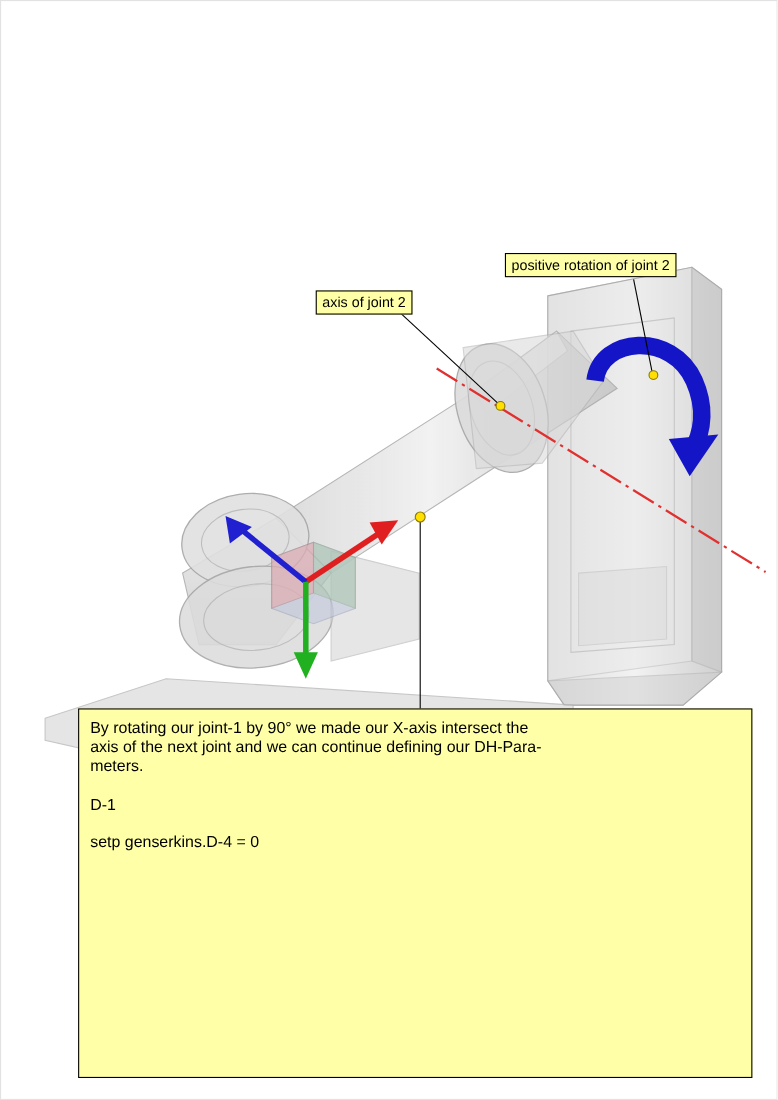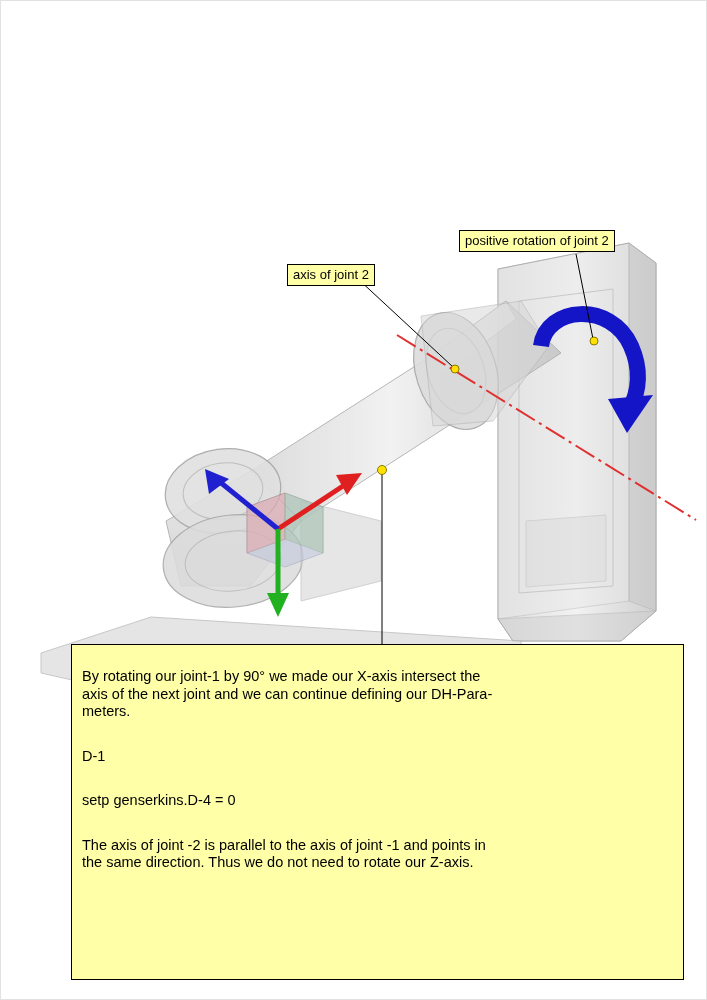--- a/index.html
+++ b/index.html
@@ -61,32 +61,32 @@
   }
   #text-panel {
     position: absolute;
     left: 70px;
     top: 643px;
     width: 613px;
     height: 336px;
     background: #ffffa8;
     border: 1px solid #000000;
     box-sizing: border-box;
-    padding: 23px 10px 6px 10px;
+    padding: 9px 10px 6px 10px;
     font-size: 14.5px;
     line-height: 17.5px;
     color: #000000;
     overflow: hidden;
   }
   #text-panel p {
     margin: 0 0 0 0;
     white-space: pre-wrap;
   }
   #text-panel p.gap {
-    margin-top: 27px;
+    margin-top: 17px;
   }
 </style>
 </head>
 <body>
 
 <div id="page">
 
   <div class="scene">
     <svg class="robot-svg" viewBox="0 0 707 1000" xmlns="http://www.w3.org/2000/svg">
       <defs>
@@ -184,17 +184,15 @@
   <div class="callout" id="callout-axis-joint2">axis of joint 2</div>
 
   <div class="callout" id="callout-positive-rotation">positive rotation of joint 2</div>
 
   <div id="text-panel">
     <p>By rotating our joint-1 by 90° we made our X-axis intersect the
 axis of the next joint and we can continue defining our DH-Para-
 meters.</p>
     <p class="gap">D-1</p>
     <p class="gap">setp genserkins.D-4 = 0</p>
-    <p class="gap">The axis of joint -2 is parallel to the axis of joint -1 and points in
-the same direction. Thus we do not need to rotate our Z-axis.</p>
   </div>
 
 </div>
 
 </body></html>

